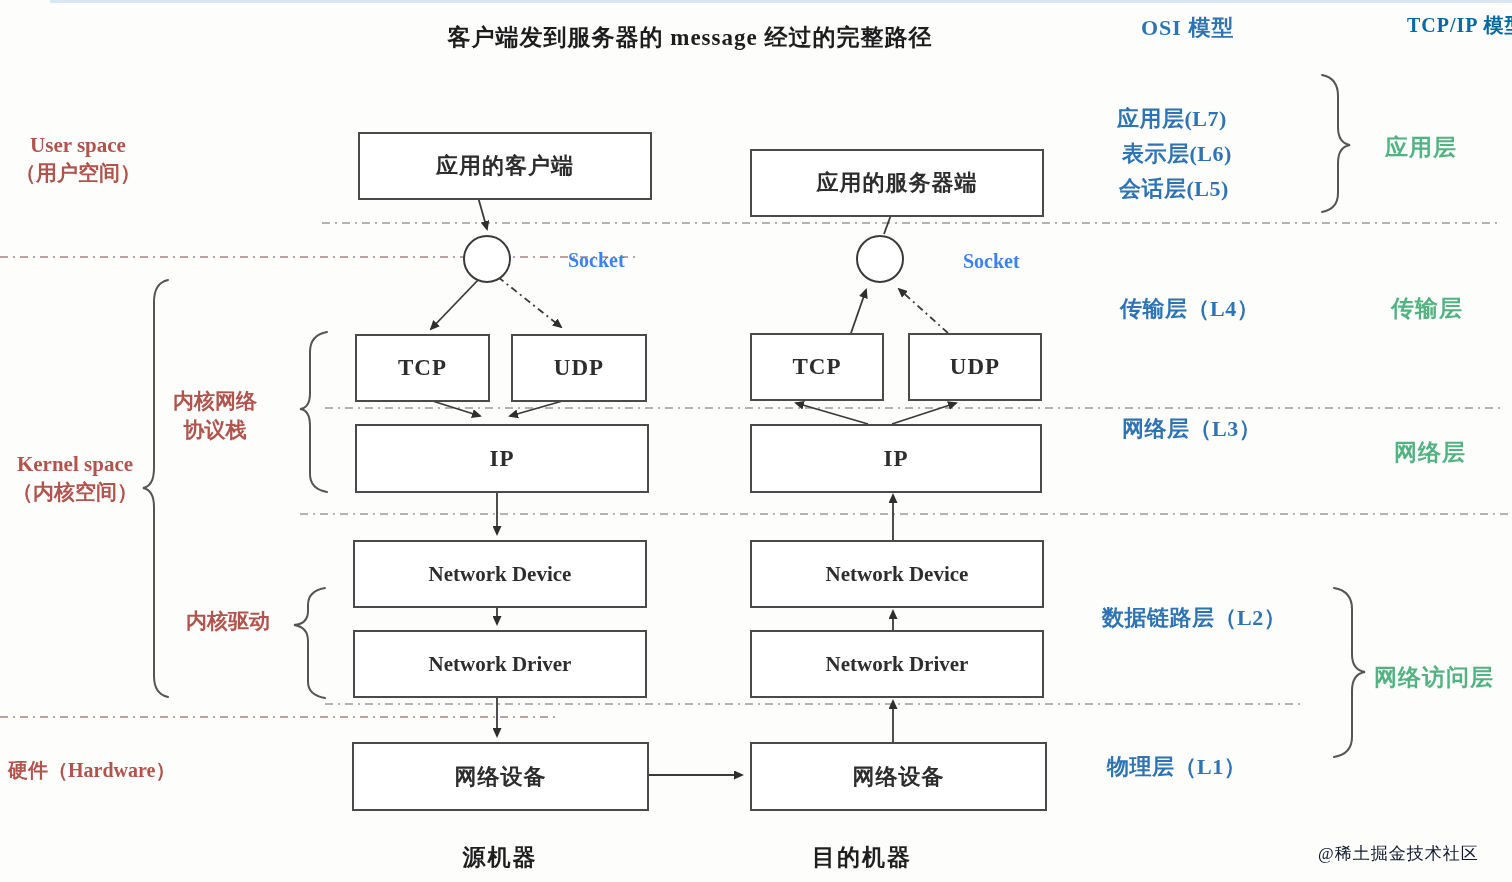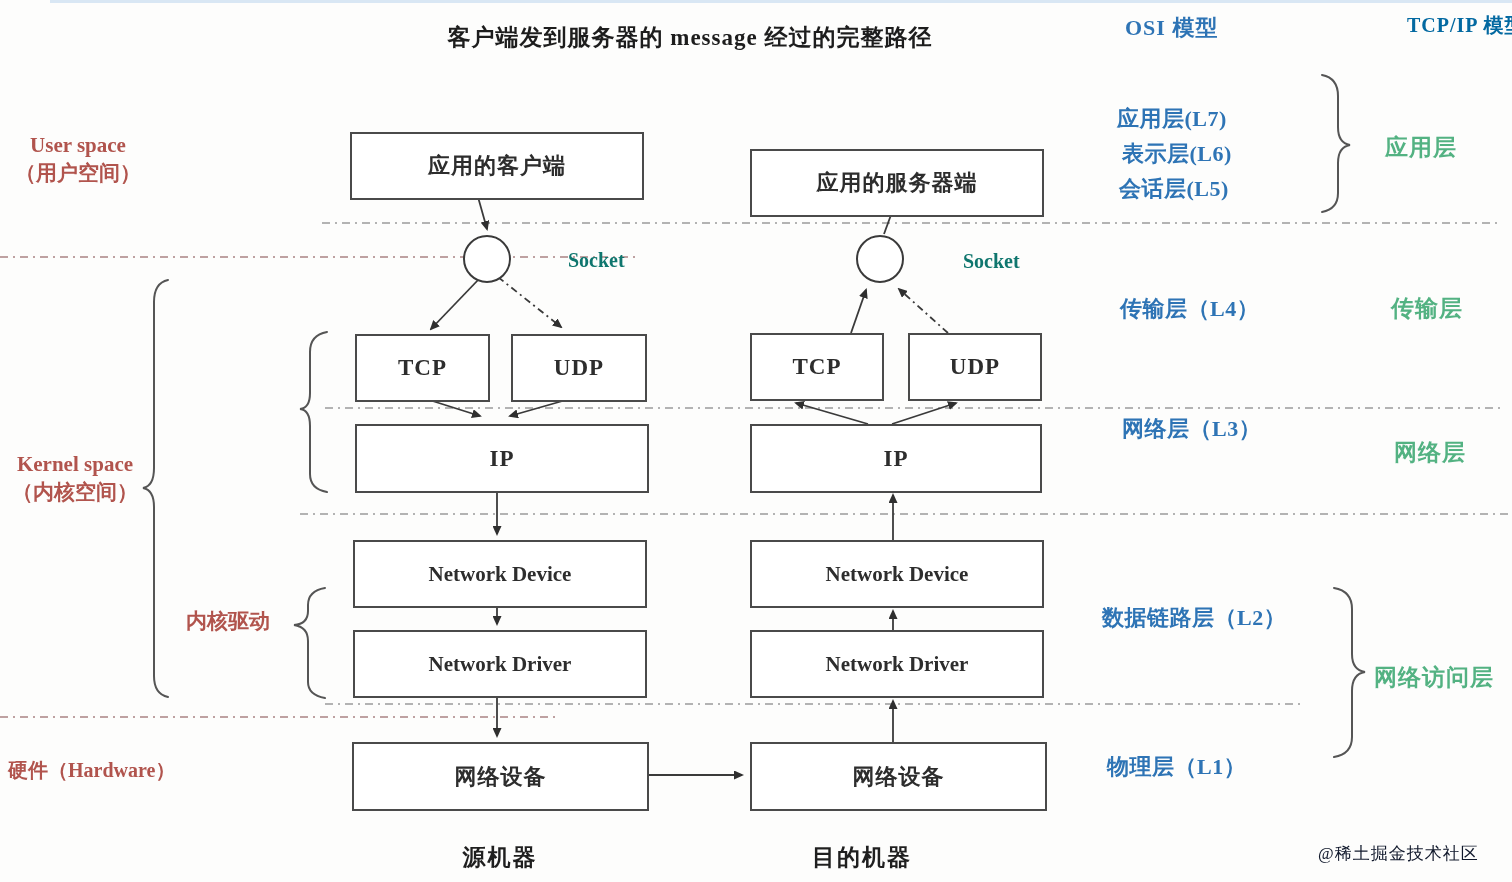--- a/index.html
+++ b/index.html
@@ -17,30 +17,30 @@
     background:#ffffff;border:2px solid #4a4a4a;
     display:flex;align-items:center;justify-content:center;
     font-weight:600;color:#2d2d2d;
   }
   .box.cn{font-size:22px;letter-spacing:1px;}
   .box.proto{font-size:23px;letter-spacing:1px;}
   .box.en{font-size:21px;}
   .title{
     font-size:23px;font-weight:700;color:#1d1d1d;text-align:center;letter-spacing:1px;
   }
-  .hdr-osi{font-size:22px;font-weight:700;color:#2e74b5;letter-spacing:1px;}
+  .hdr-osi{font-size:22px;font-weight:700;color:#2e74b5;letter-spacing:1px;margin-left:16px;}
   .hdr-tcpip{font-size:20px;font-weight:700;color:#0369a1;letter-spacing:1px;margin-left:24px;}
   .red{color:#b1544d;font-weight:600;}
   .red-en{font-size:21px;}
   .red-cn{font-size:21px;}
   .lbl-stack,.lbl-driver{font-size:21px;text-align:center;line-height:29px;}
   .two-line{text-align:center;line-height:28px;}
   .blue-layer{font-size:22px;font-weight:600;color:#2e74b5;letter-spacing:.5px;}
   .green-layer{font-size:23px;font-weight:700;color:#53b282;letter-spacing:1px;}
-  .socket-lbl{font-size:20px;font-weight:600;color:#0f766e;}
+  .socket-lbl{font-size:20px;font-weight:600;color:#3b82f6;}
   .machine-lbl{font-size:23px;font-weight:700;color:#1f1f1f;letter-spacing:2px;text-align:center;}
   .watermark{font-size:17px;color:#0f172a;letter-spacing:1px;}
   .topstrip{position:absolute;left:50px;top:0;width:1462px;height:3px;background:#d9e7f4;z-index:3;}
 </style>
 </head>
 <body>
 
 <div id="stage">
   <div class="topstrip"></div>
 
@@ -102,24 +102,28 @@
   <div class="abs hdr-tcpip" style="left:1383px;top:12px;">TCP/IP 模型</div>
 
   <div class="abs red two-line" style="left:0;top:450px;width:150px;">
     <div class="red-en">Kernel space</div>
     <div class="red-cn">（内核空间）</div>
   </div>
   <div class="abs red two-line" style="left:0;top:131px;width:156px;">
     <div class="red-en">User space</div>
     <div class="red-cn">（用户空间）</div>
   </div>
+  <div class="abs red lbl-stack" style="left:160px;top:387px;width:110px;">
+    <div>内核网络</div>
+    <div>协议栈</div>
+  </div>
   <div class="abs red lbl-driver" style="left:172px;top:607px;width:112px;">内核驱动</div>
   <div class="abs red" style="left:8px;top:757px;font-size:20px;">硬件（Hardware）</div>
 
-  <div class="box cn" style="left:350px;top:132px;width:290px;height:64px;">应用的客户端</div>
+  <div class="box cn" style="left:358px;top:132px;width:290px;height:64px;">应用的客户端</div>
   <div class="abs socket-lbl" style="left:568px;top:249px;">Socket</div>
   <div class="box proto" style="left:355px;top:334px;width:131px;height:64px;">TCP</div>
   <div class="box proto" style="left:511px;top:334px;width:132px;height:64px;">UDP</div>
   <div class="box proto" style="left:355px;top:424px;width:290px;height:65px;">IP</div>
   <div class="box en" style="left:353px;top:540px;width:290px;height:64px;">Network Device</div>
   <div class="box en" style="left:353px;top:630px;width:290px;height:64px;">Network Driver</div>
   <div class="box cn" style="left:352px;top:742px;width:293px;height:65px;">网络设备</div>
   <div class="abs machine-lbl" style="left:440px;top:842px;width:120px;">源机器</div>
 
   <div class="box cn" style="left:750px;top:149px;width:290px;height:64px;">应用的服务器端</div>

